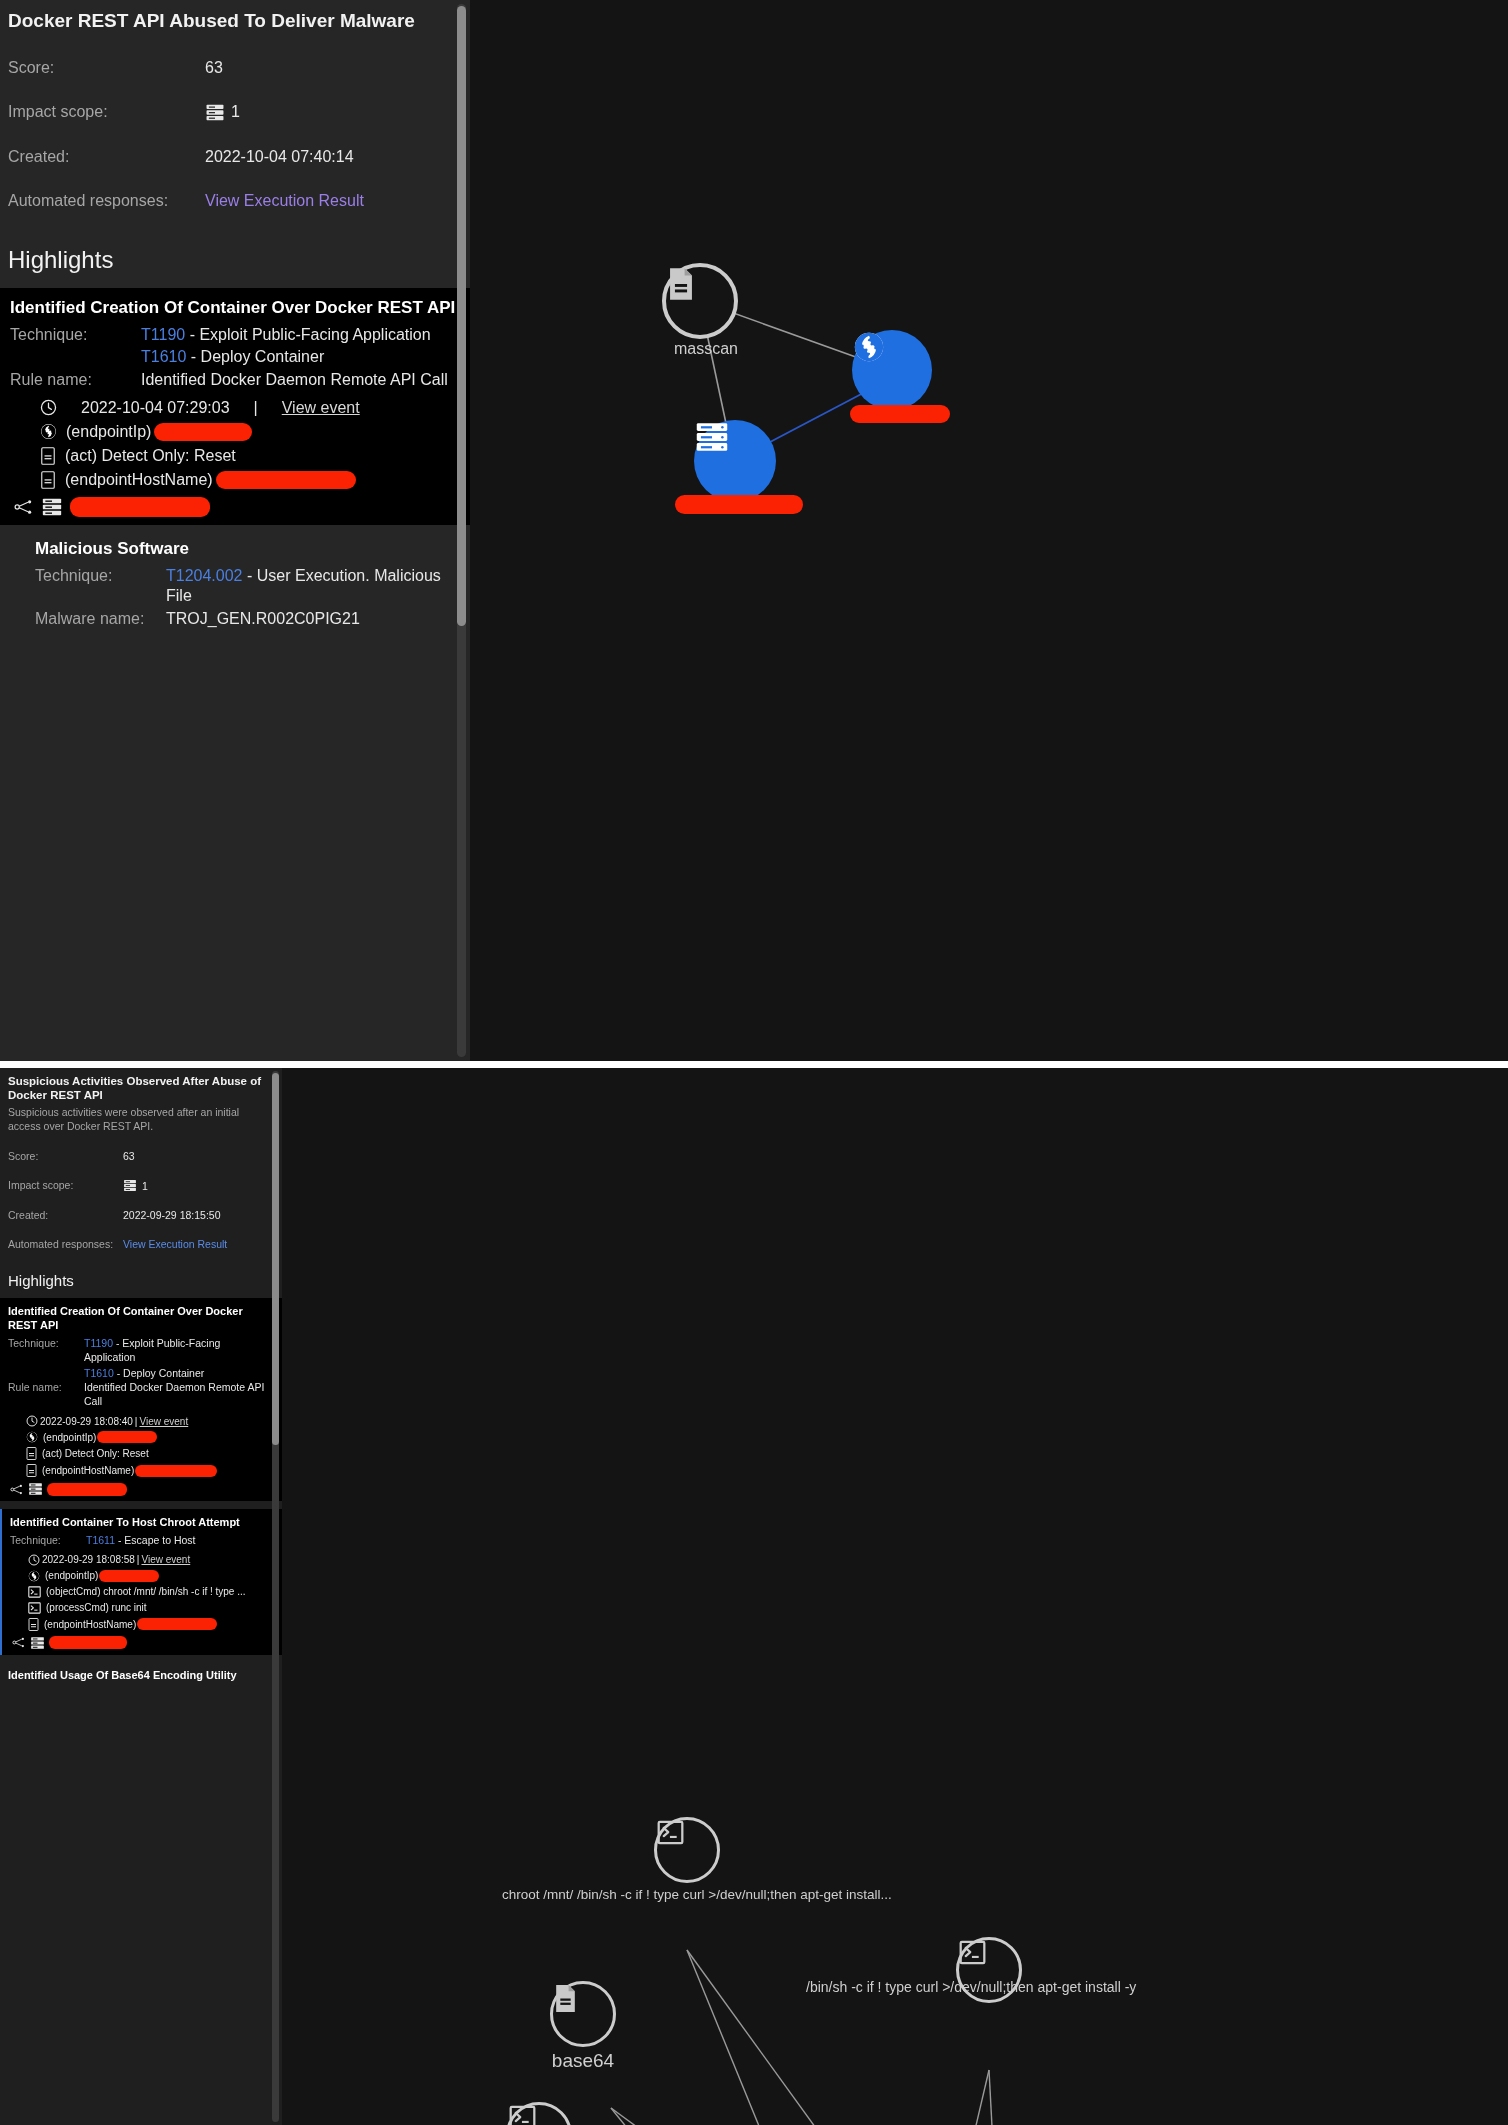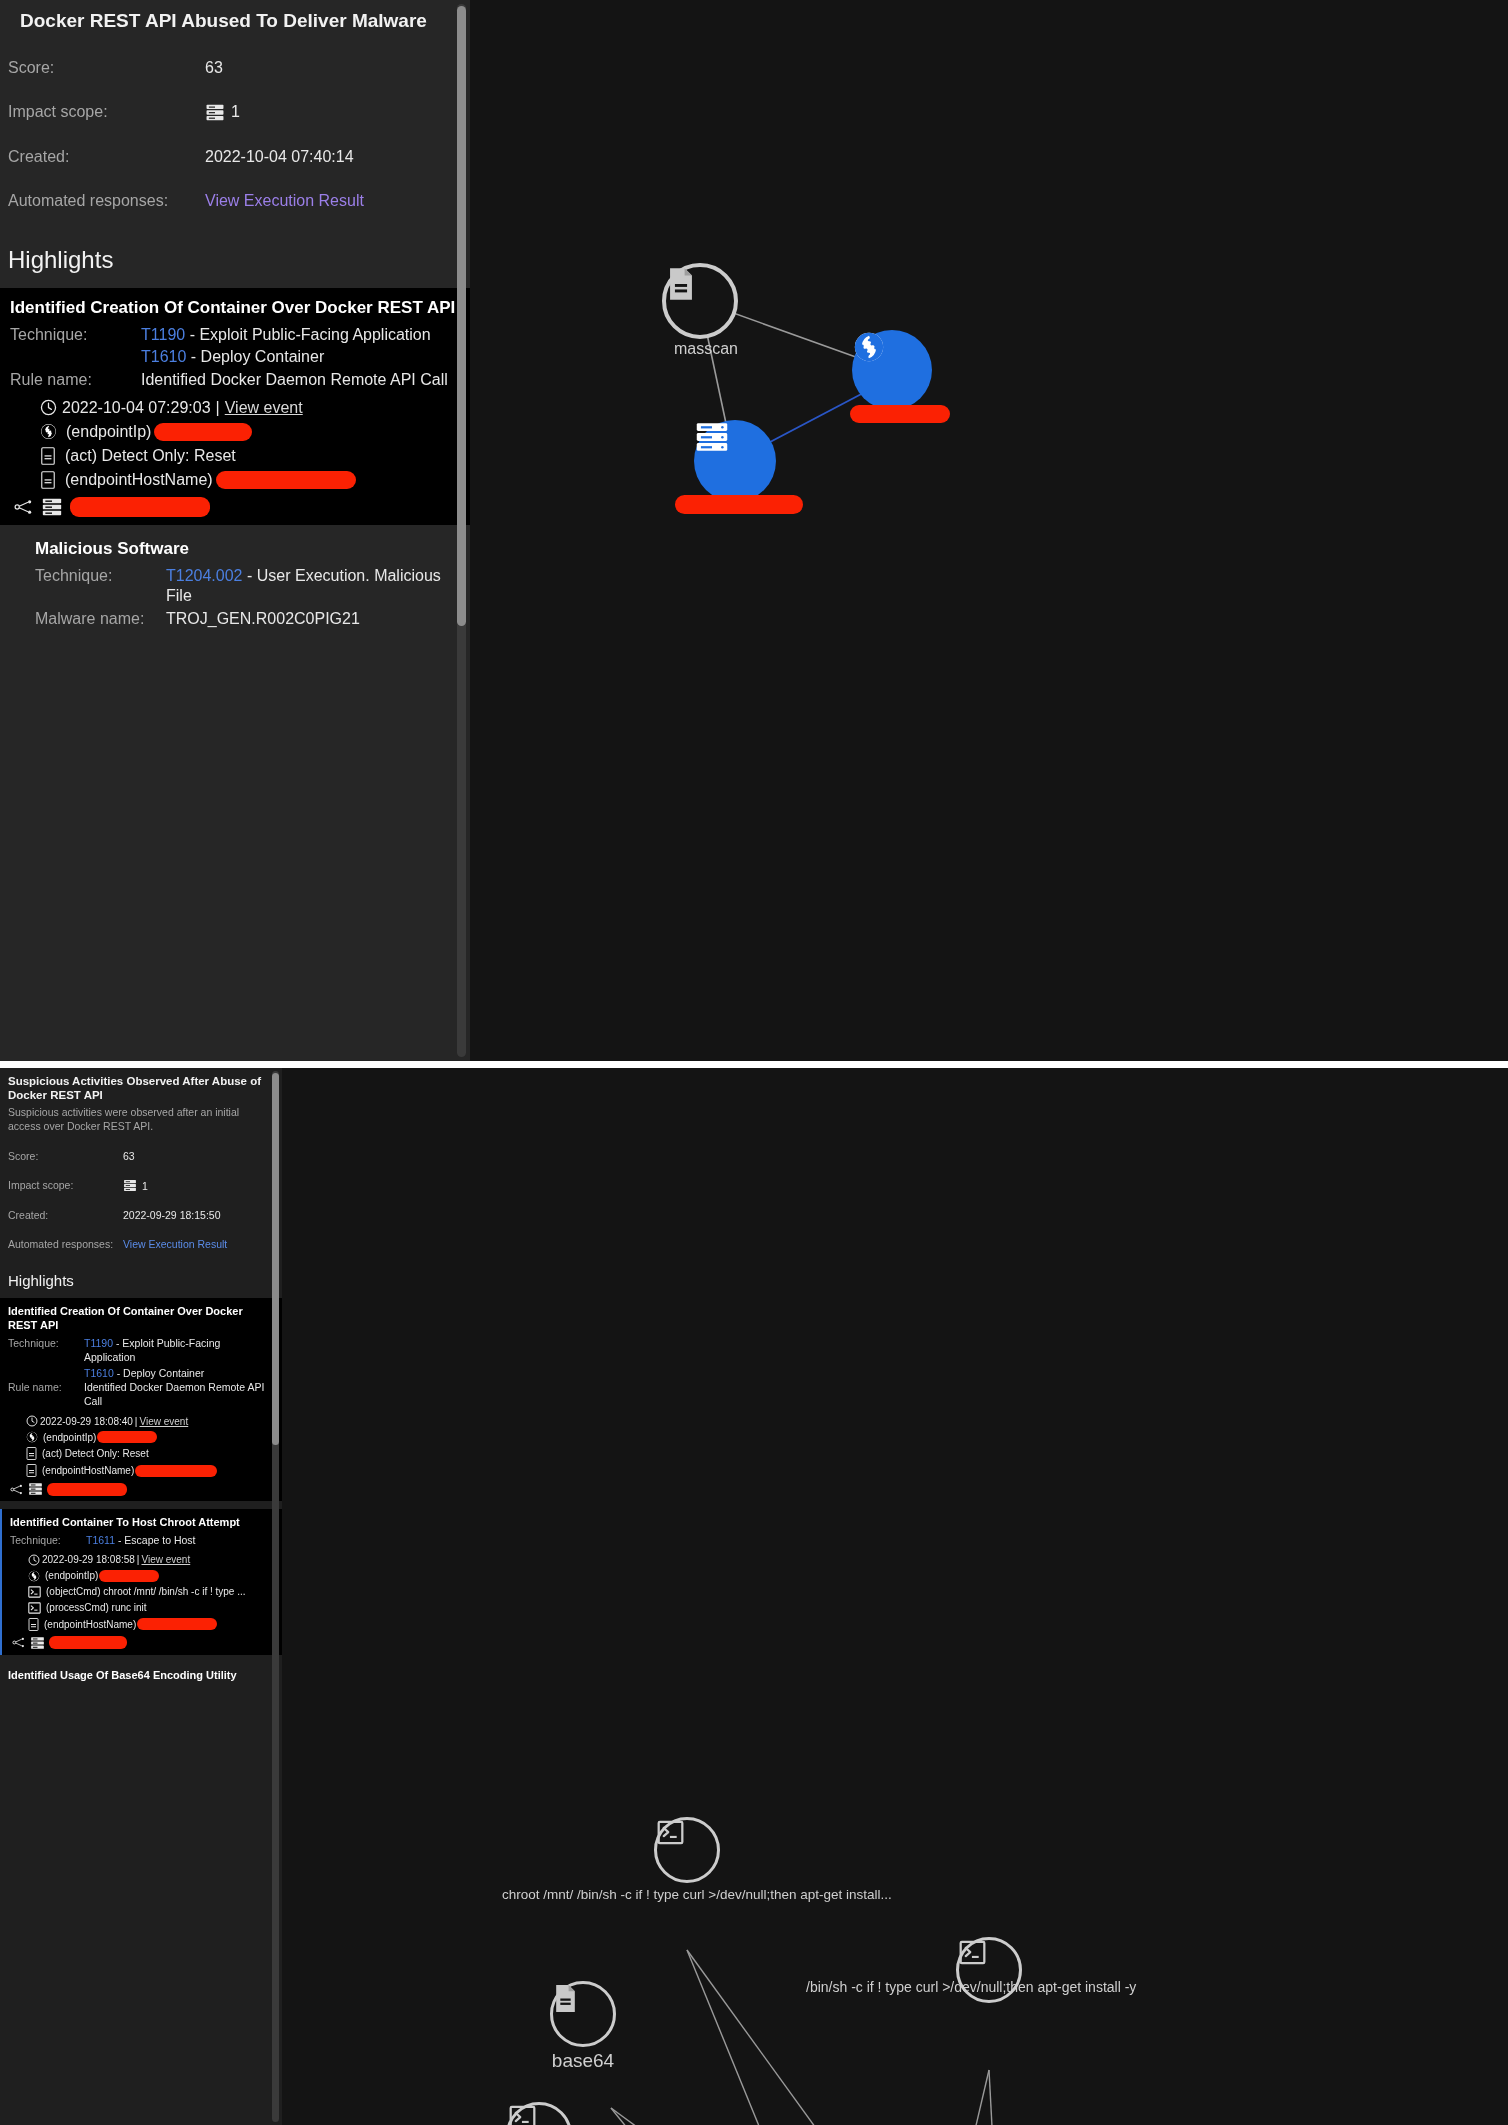--- a/index.html
+++ b/index.html
@@ -23,41 +23,41 @@
   .gap-white {
     position: absolute; left: 0; top: 1061px; width: 1508px; height: 7px;
     background: #ffffff;
   }
 
   
   .det-top {
     position: absolute; left: 0; top: 0; width: 470px; height: 1061px;
     background: #262626; color: #e8e8e8; overflow: hidden;
   }
-  .det-top .hdr { padding: 10px 8px 0 8px; margin-left: 12px; }
+  .det-top .hdr { padding: 10px 8px 0 8px; }
   .det-top .title { font-size: 19px; font-weight: bold; color: #f2f2f2; line-height: 1.2; }
   .det-top .subtitle { font-size: 16px; color: #a6a6a6; line-height: 1.35; margin-top: 2px; }
 
   .det-top .kv { display: flex; padding: 0 8px; margin-top: 26px; font-size: 16px; }
   .det-top .kv .k { width: 197px; color: #a6a6a6; flex: none; }
   .det-top .kv .v { color: #e8e8e8; }
   .det-top .kv .v.link { color: #9b7fe8; }
 
   .det-top .hl-head { padding: 0 8px; margin-top: 36px; font-size: 24px; color: #f2f2f2; padding-bottom: 14px;}
 
   .card-top {
     background: #000000; padding: 10px 10px 8px 10px; margin-top: 0;
   }
   .card-top.alt { background: #262626; margin-left: 25px; }
   .card-top .ct { font-size: 17px; font-weight: bold; color: #ffffff; line-height: 1.22; }
   .card-top .row { display: flex; font-size: 16px; line-height: 1.3; margin-top: 6px; }
   .card-top .row .k { width: 131px; flex: none; color: #a6a6a6; }
   .card-top .row .val { color: #e8e8e8; }
   .tid { color: #4b7fe0; }
-  .det-top .evt { display: flex; align-items: center; gap: 5px; font-size: 16px; color: #e8e8e8; margin-top: 8px; padding-left: 30px;}
+  .det-top .evt { display: flex; align-items: center; gap: 24px; font-size: 16px; color: #e8e8e8; margin-top: 8px; padding-left: 30px;}
   .det-top .evt .txt { color: #e8e8e8; }
   .det-top .evt .ul { text-decoration: underline; color: #d9d9d9; }
   .det-top .attr { display: flex; align-items: center; gap: 9px; font-size: 16px; color: #e8e8e8; margin-top: 6px; padding-left: 30px;}
   .det-top .rootrow { display:flex; align-items:center; gap: 7px; padding-left: 4px; margin-top: 8px;}
 
   .redact { background: #fb2103; border-radius: 9px; height: 18px; display: inline-block; vertical-align: middle; }
   .redact.tall { height: 20px; border-radius: 10px; }
 
   
   .sb-track { position: absolute; width: 9px; background: #3a3a3a; border-radius: 5px; }

